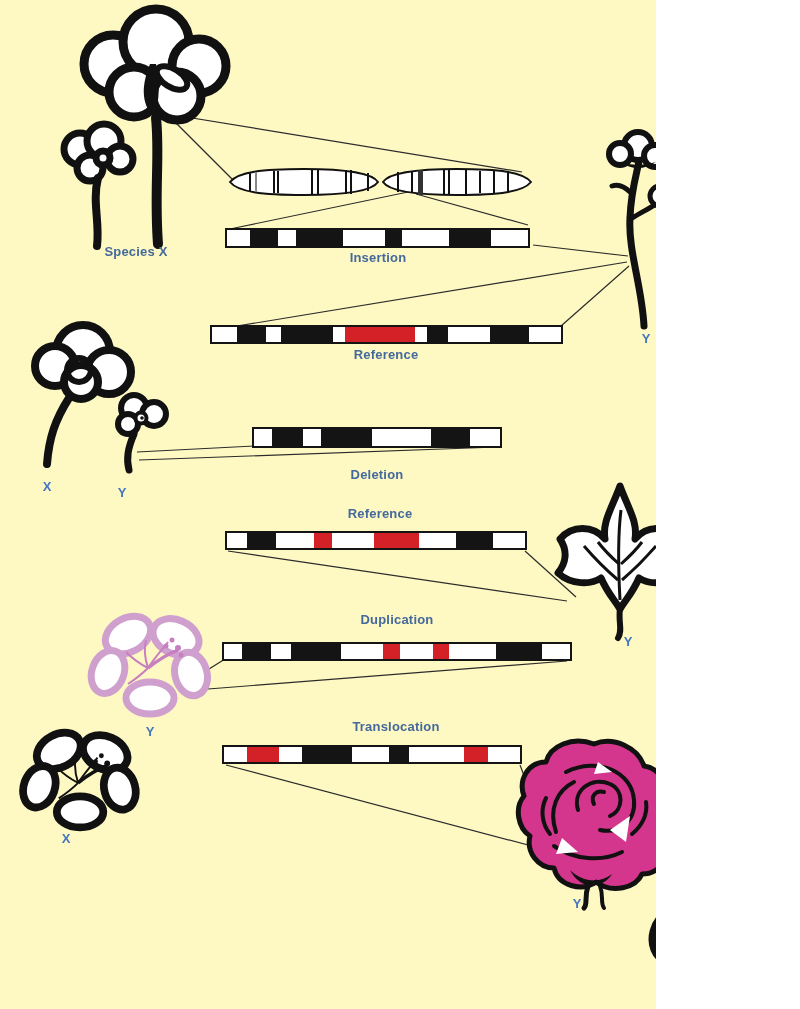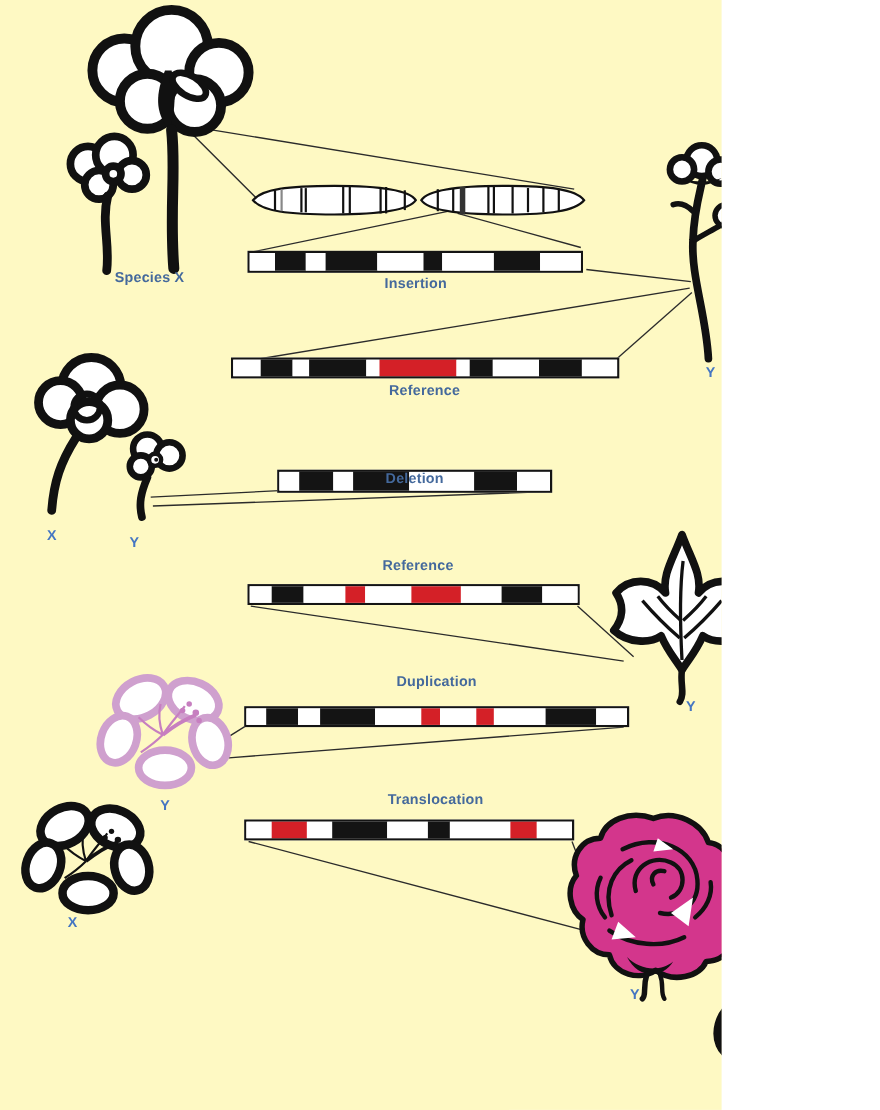--- a/index.html
+++ b/index.html
@@ -300,21 +300,21 @@
 
   <div class="track" style="left:252px;top:427px;width:250px;height:21px">
       <div class="seg" style="width: 7.2%; background: rgb(255, 255, 255);"></div>
       <div class="seg" style="width: 12.8%; background: rgb(20, 20, 20);"></div>
       <div class="seg" style="width: 7.2%; background: rgb(255, 255, 255);"></div>
       <div class="seg" style="width: 20.8%; background: rgb(20, 20, 20);"></div>
       <div class="seg" style="width: 24%; background: rgb(255, 255, 255);"></div>
       <div class="seg" style="width: 16%; background: rgb(20, 20, 20);"></div>
       <div class="seg" style="width: 12%; background: rgb(255, 255, 255);"></div>
     </div>
-  <div class="word" style="left:302px;top:427px;width:150px">Deletion</div>
+  <div class="word" style="left:302px;top:467px;width:150px">Deletion</div>
 
   <div class="word" style="left:305px;top:506px;width:150px">Reference</div>
   <div class="track" style="left:225px;top:531px;width:302px;height:19px">
       <div class="seg" style="width: 6.64452%; background: rgb(255, 255, 255);"></div>
       <div class="seg" style="width: 9.96678%; background: rgb(20, 20, 20);"></div>
       <div class="seg" style="width: 12.6246%; background: rgb(255, 255, 255);"></div>
       <div class="seg" style="width: 5.98007%; background: rgb(212, 32, 39);"></div>
       <div class="seg" style="width: 14.2857%; background: rgb(255, 255, 255);"></div>
       <div class="seg" style="width: 14.9502%; background: rgb(212, 32, 39);"></div>
       <div class="seg" style="width: 12.2924%; background: rgb(255, 255, 255);"></div>

